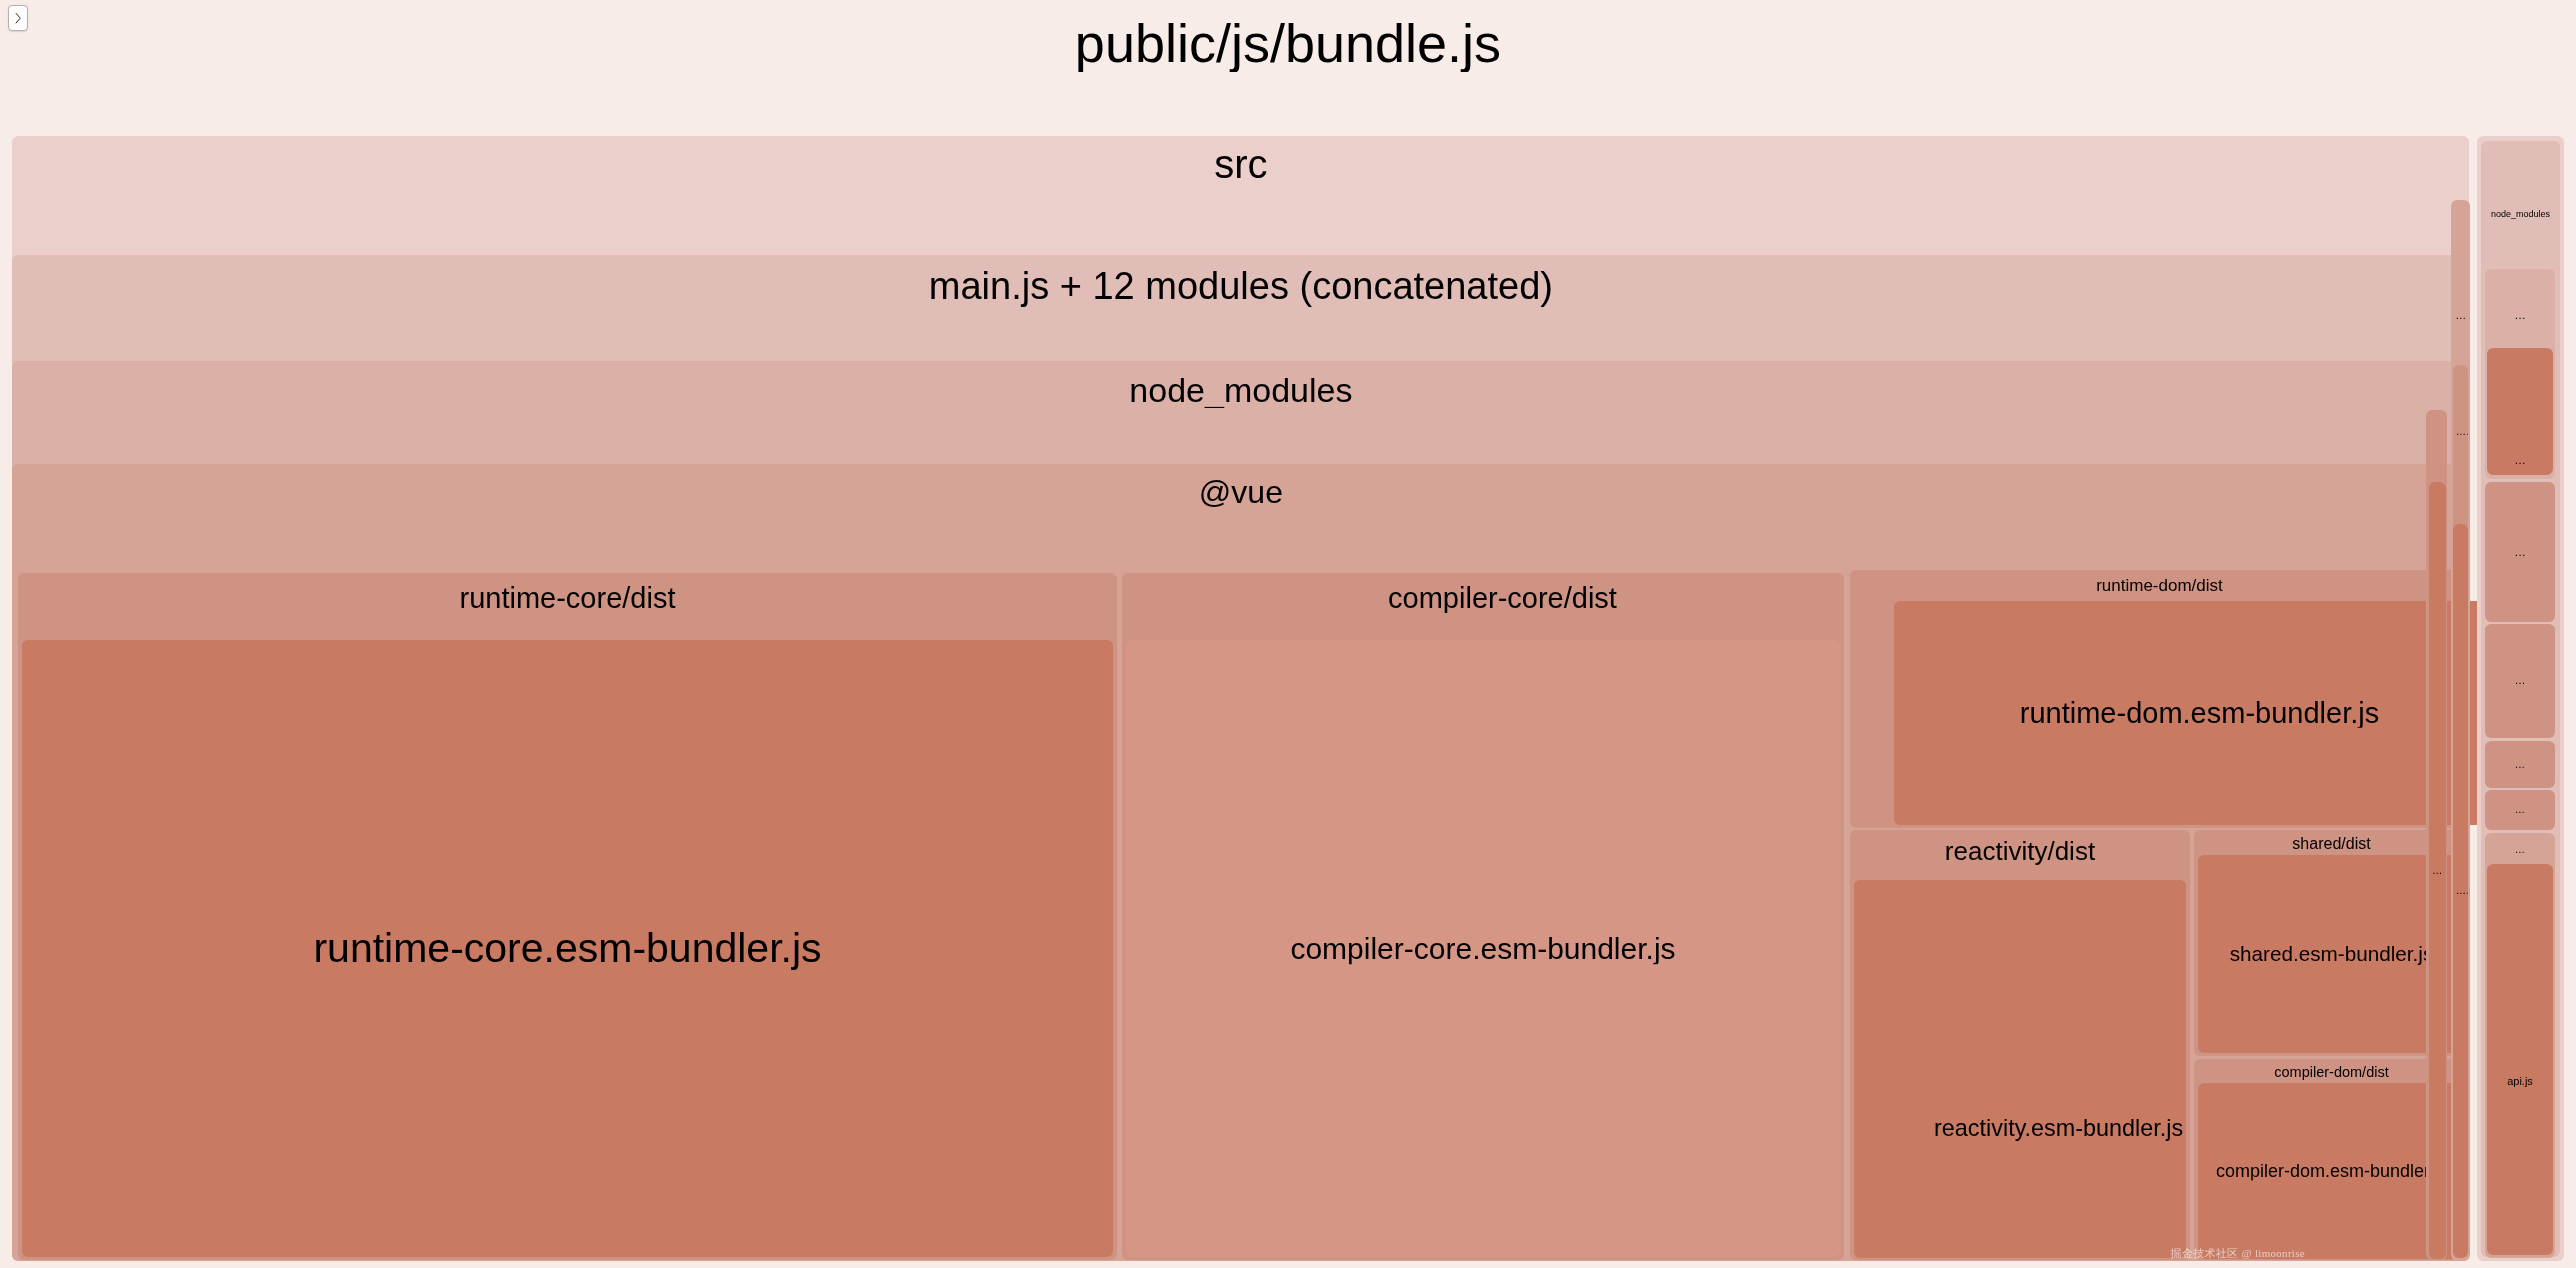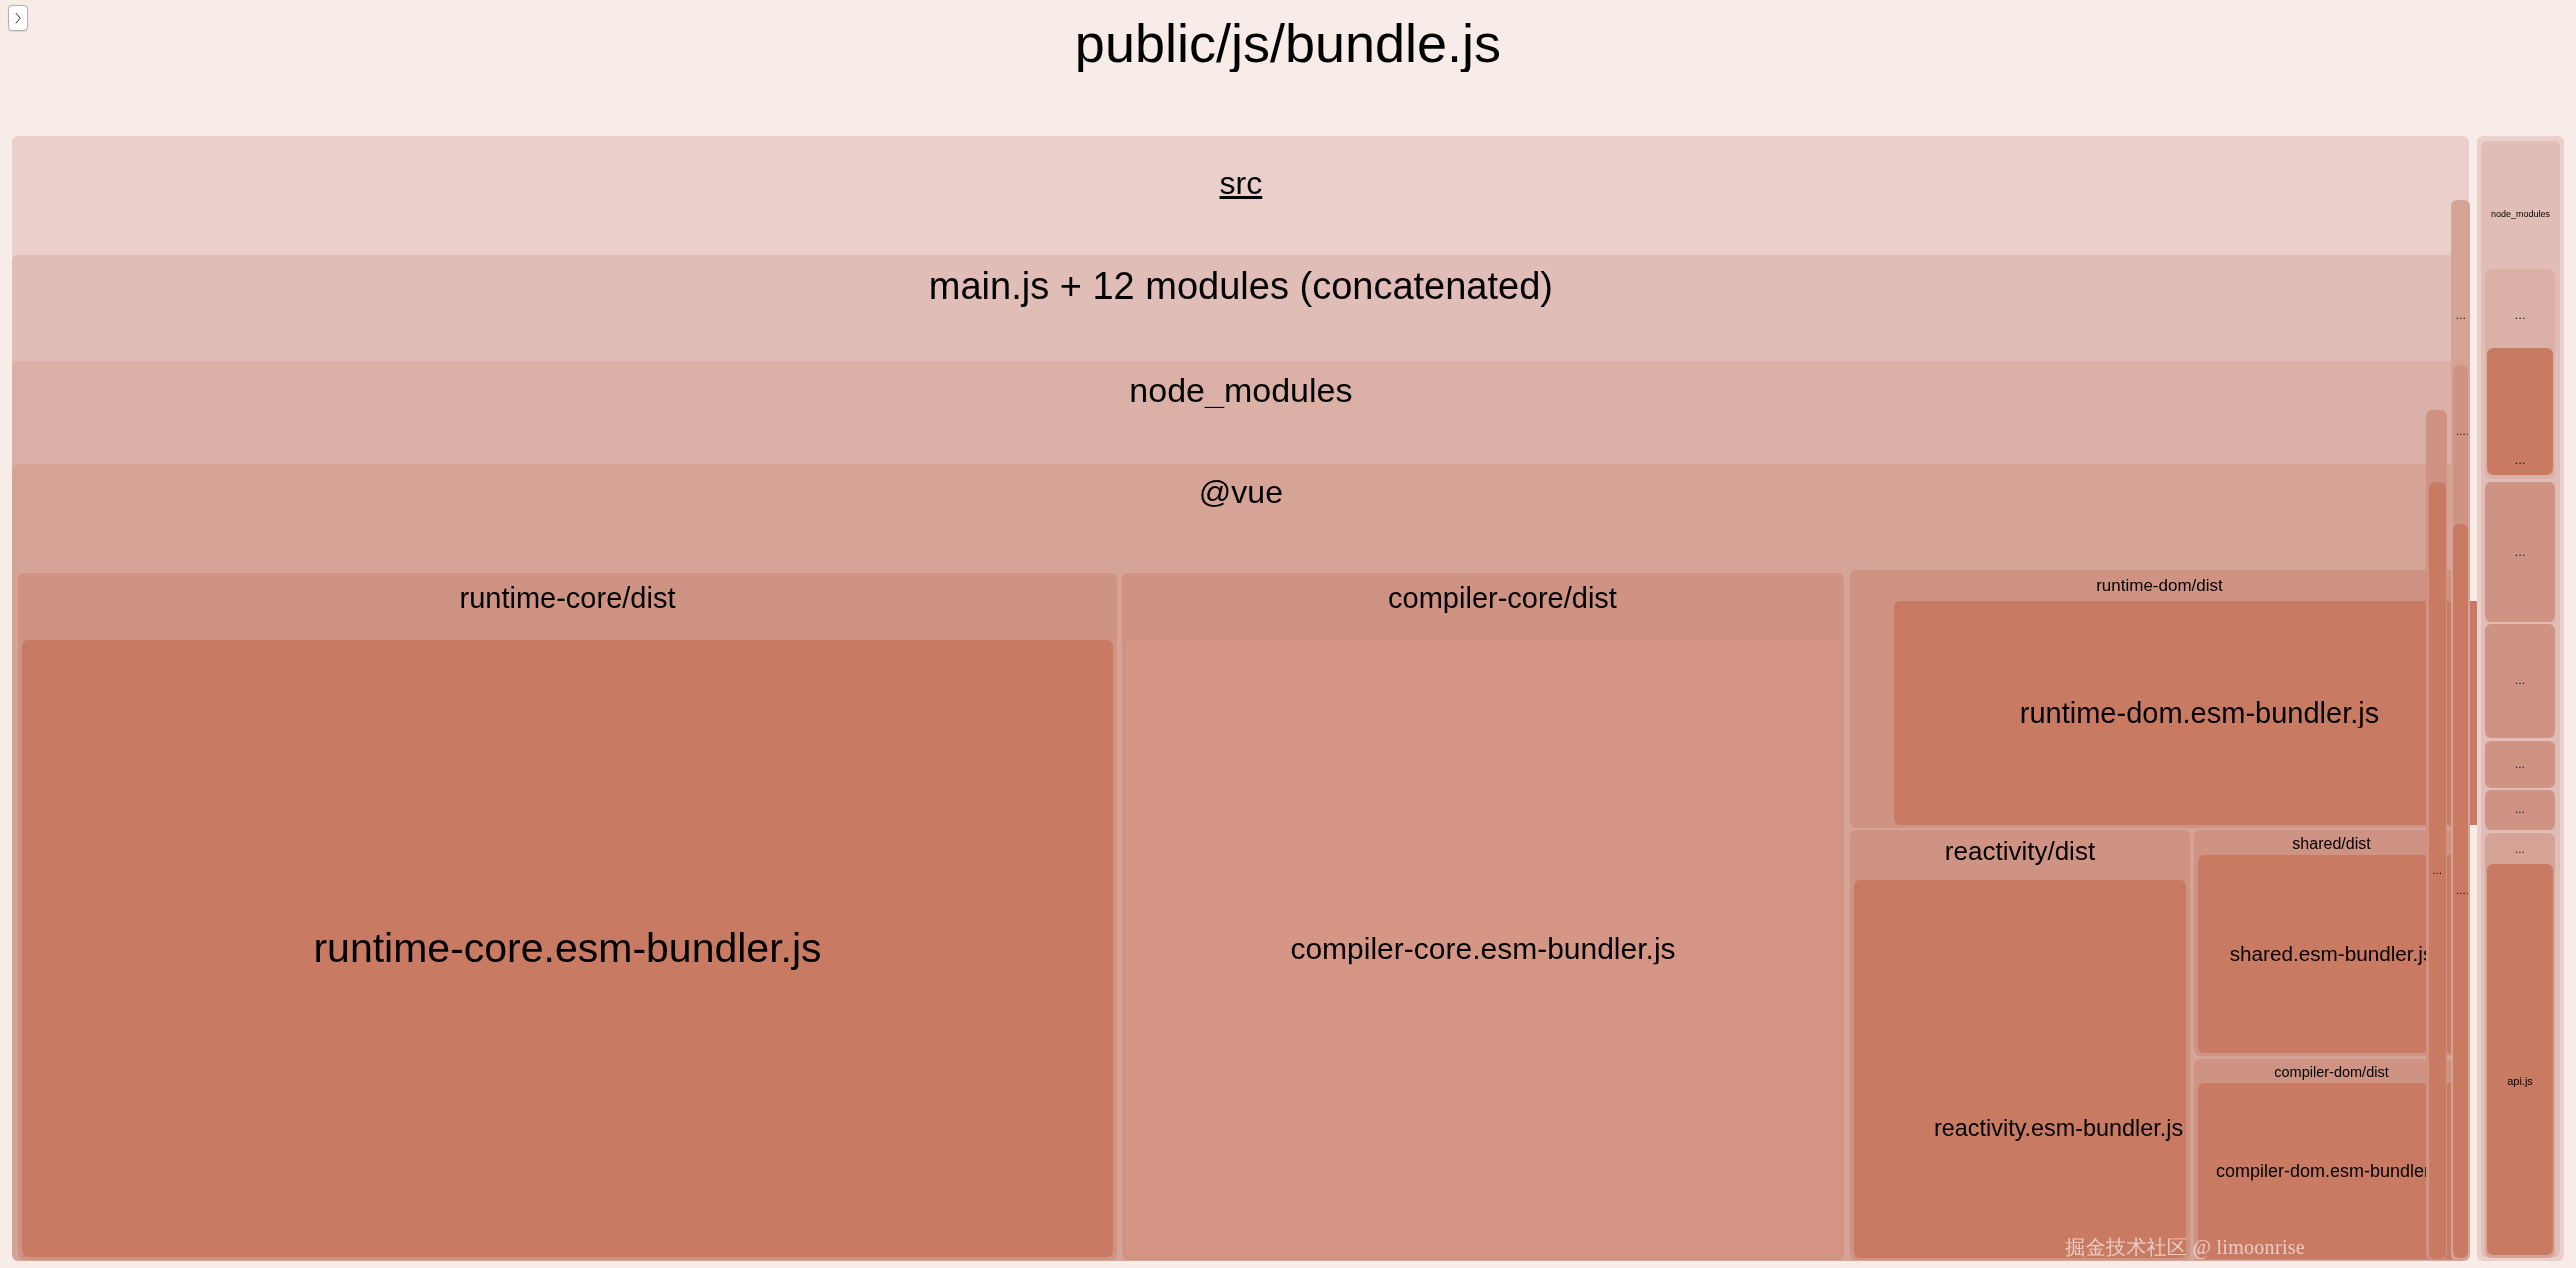--- a/index.html
+++ b/index.html
@@ -70,40 +70,40 @@
   .d3 { background: #dbb0a6; }
   .d4 { background: #d6a496; }
   .d5 { background: #cf9383; }
   .d6 { background: #c97a63; }
 
   
   #watermark {
     position: absolute;
     right: 15px;
     bottom: 6.9px;
-    font-size: 20px;
+    font-size: 11px;
     color: rgba(255,255,255,.62);
     font-family: "Liberation Serif", "DejaVu Serif", serif;
     white-space: nowrap;
     pointer-events: none;
     z-index: 40;
     letter-spacing: 0.3px;
   }
 </style>
 </head>
 <body>
 
 <div id="treemap-canvas">
 
   <div class="node d0" style="left:0px; top:0px; width:2576px; height:1268px; border-radius:0;">
     <div class="node-label label-top" style="top:15px; transform:none; font-size:54px;">public/js/bundle.js</div>
   </div>
 
   <div class="node d1" style="left:12.4px; top:136px; width:2457px; height:1125px;">
-    <div class="node-label" style="top:31px; font-size:32px;text-decoration:underline;">src</div>
+    <div class="node-label" style="top:7px; font-size:40px;">src</div>
   </div>
 
   <div class="node d2" style="left:12.4px; top:255px; width:2457px; height:1005px;">
     <div class="node-label" style="top:11.7px; font-size:38px;">main.js + 12 modules (concatenated)</div>
   </div>
 
   <div class="node d3" style="left:12.4px; top:361px; width:2457px; height:899px;">
     <div class="node-label" style="top:11.7px; font-size:34px;">node_modules</div>
   </div>
 

